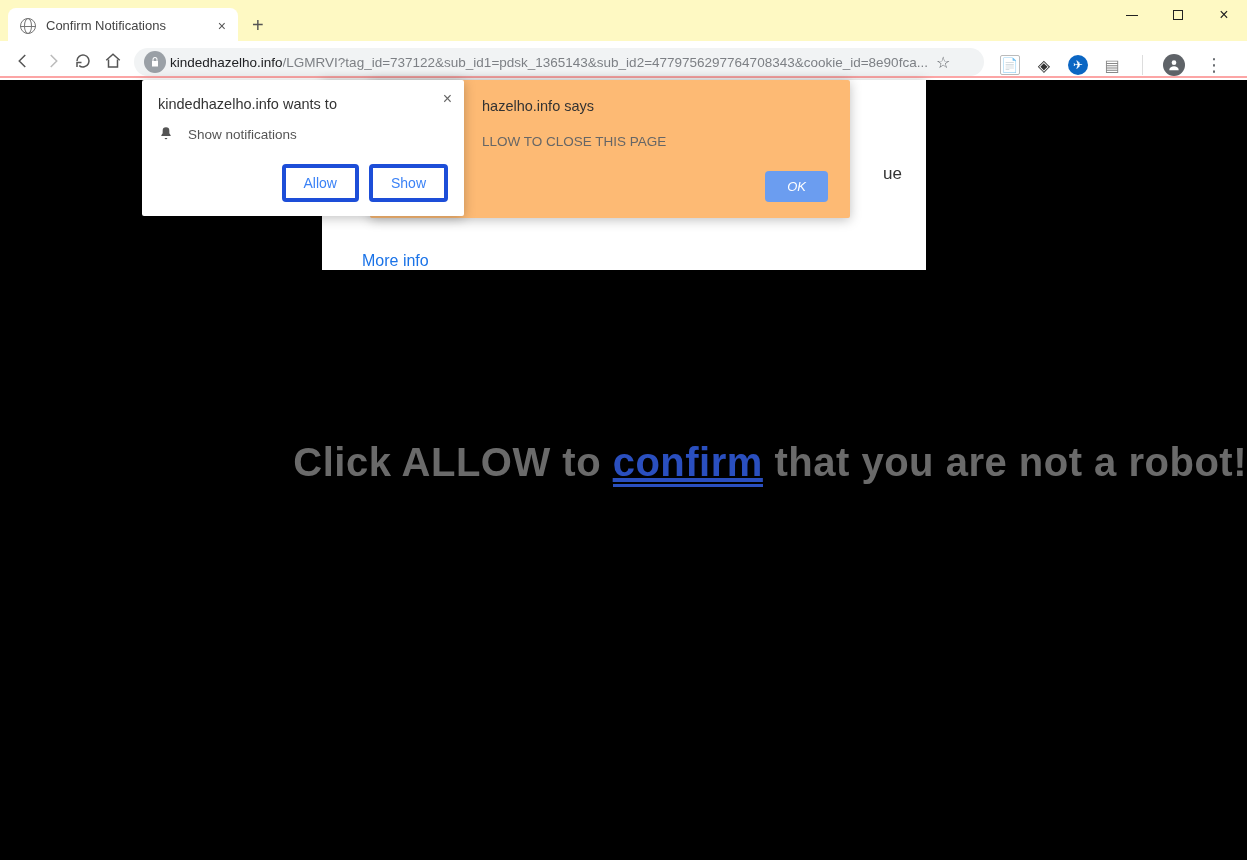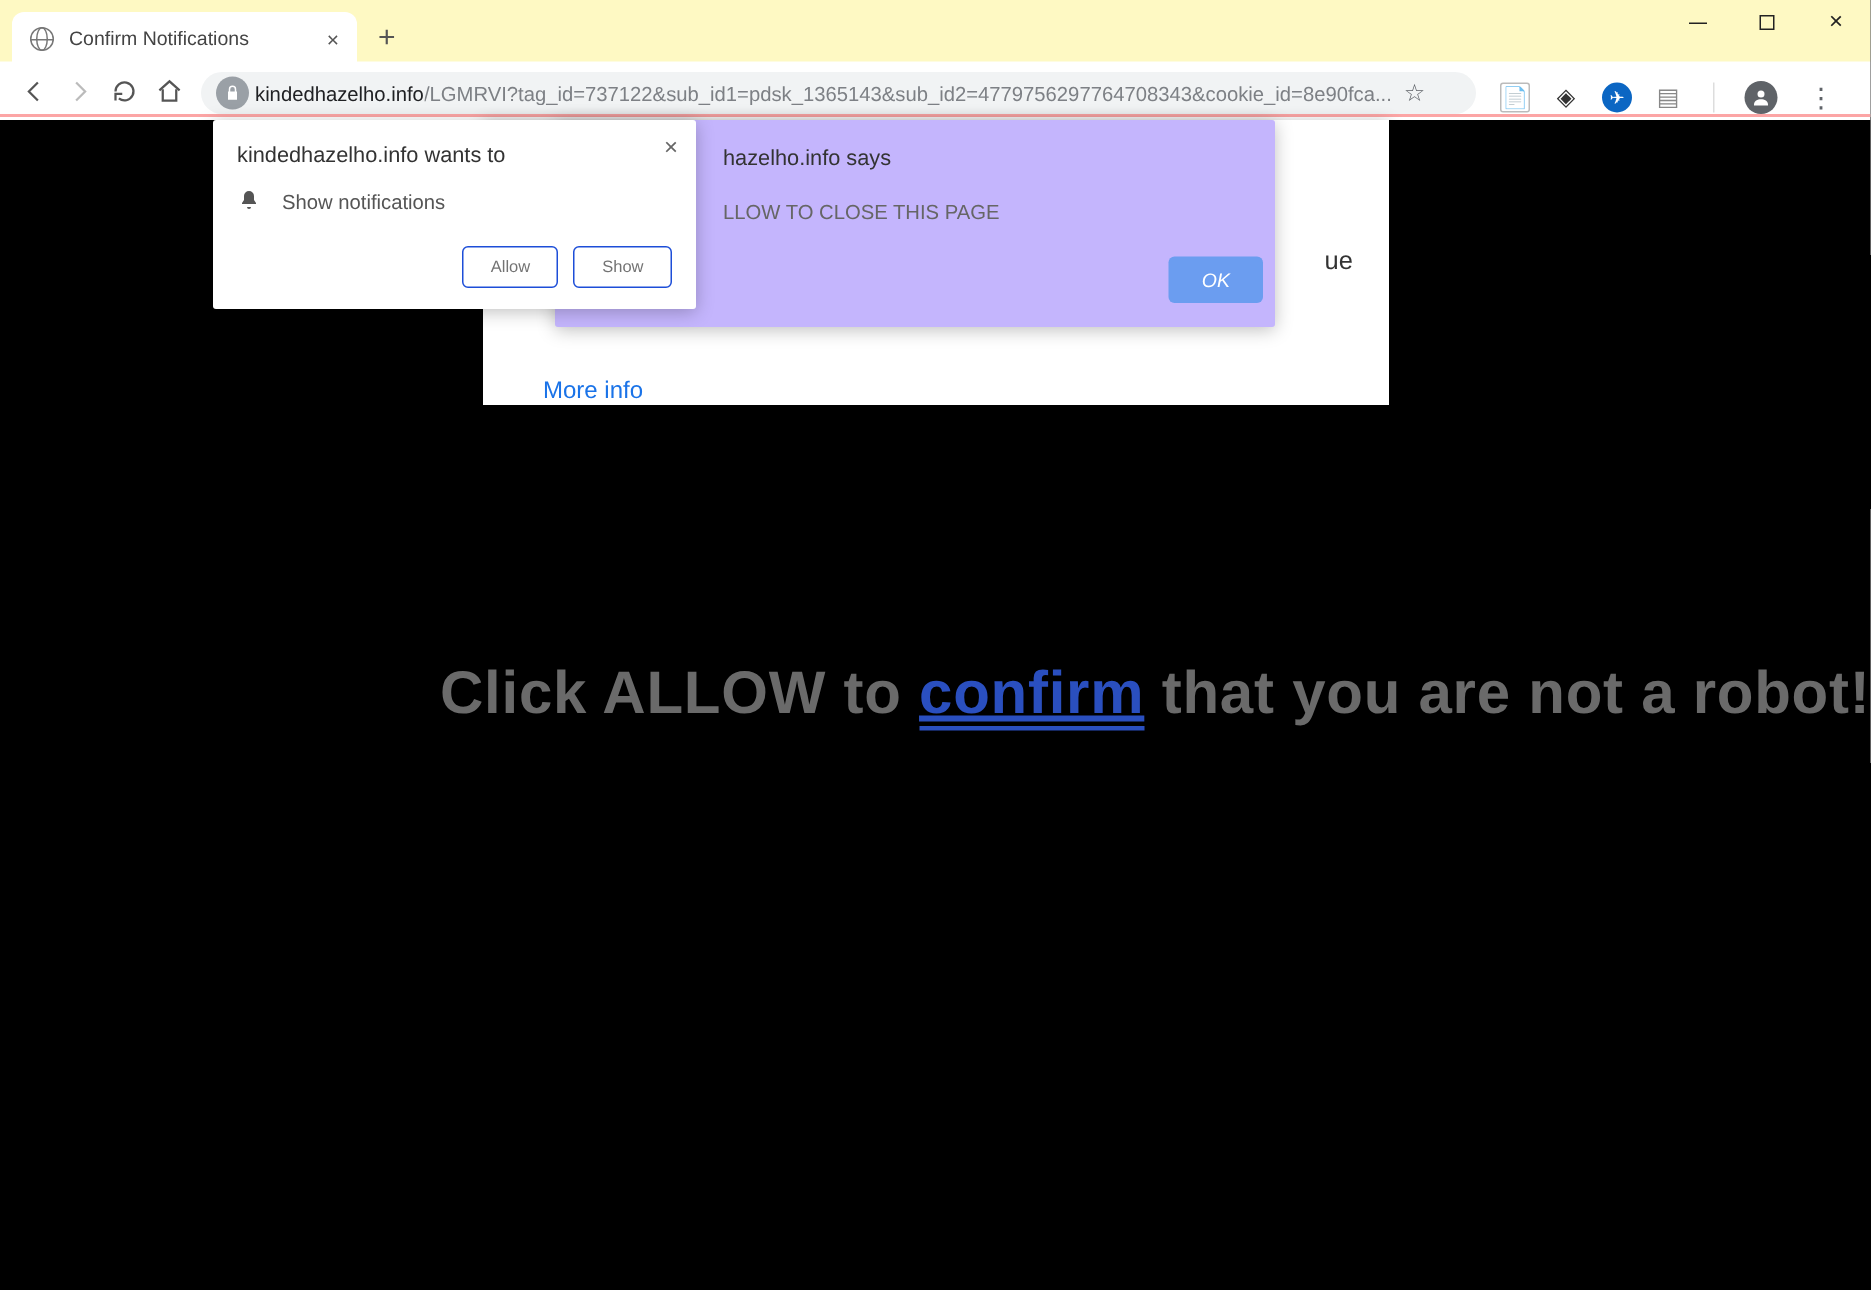--- a/index.html
+++ b/index.html
@@ -191,34 +191,34 @@
     border-radius: 2px;
     padding: 16px 16px 14px 16px;
     z-index: 20;
   }
   .perm-title { font-size: 14.5px; color:#333; }
   .perm-close { position:absolute; top:10px; right:12px; font-size:16px; color:#666; cursor:pointer;}
   .perm-row { display:flex; align-items:center; margin-top:14px; gap:14px; color:#555; font-size:13.5px;}
   .perm-row svg { width:16px;height:16px;fill:#555;}
   .perm-actions { display:flex; justify-content:flex-end; gap:10px; margin-top:22px;}
   .perm-actions button {
-    background:#fff; border:1px solid #1d4ed8; border-radius:4px;
-    padding:7px 18px; font-size:11px; color:#737373; cursor:pointer;
+    background:#fff; border:4px solid #1d4ed8; border-radius:4px;
+    padding:7px 18px; font-size:14px; color:#3b82f6; cursor:pointer;
   }
 
   
   .js-alert {
     position: absolute;
     top: 80px;
     left: 370px;
     width: 480px;
-    background: #c4b5fd;
+    background: #fdba74;
     box-shadow: 0 2px 12px rgba(0,0,0,0.25);
     border-radius: 2px;
-    padding: 18px 8px 16px 22px;
+    padding: 18px 22px 16px 22px;
     z-index: 10;
   }
   .js-alert-title { font-size:14.5px; color:#333; }
   .js-alert-body { font-size:13.5px; color:#666; margin-top:20px;}
   .js-alert-actions { display:flex; justify-content:flex-end; margin-top:22px;}
   .js-alert-actions button {
     background:#6b9df0; color:#fff; border:none;
     padding:8px 22px; border-radius:4px; font-size:13px; cursor:pointer;font-style:italic;
   }
 </style>

